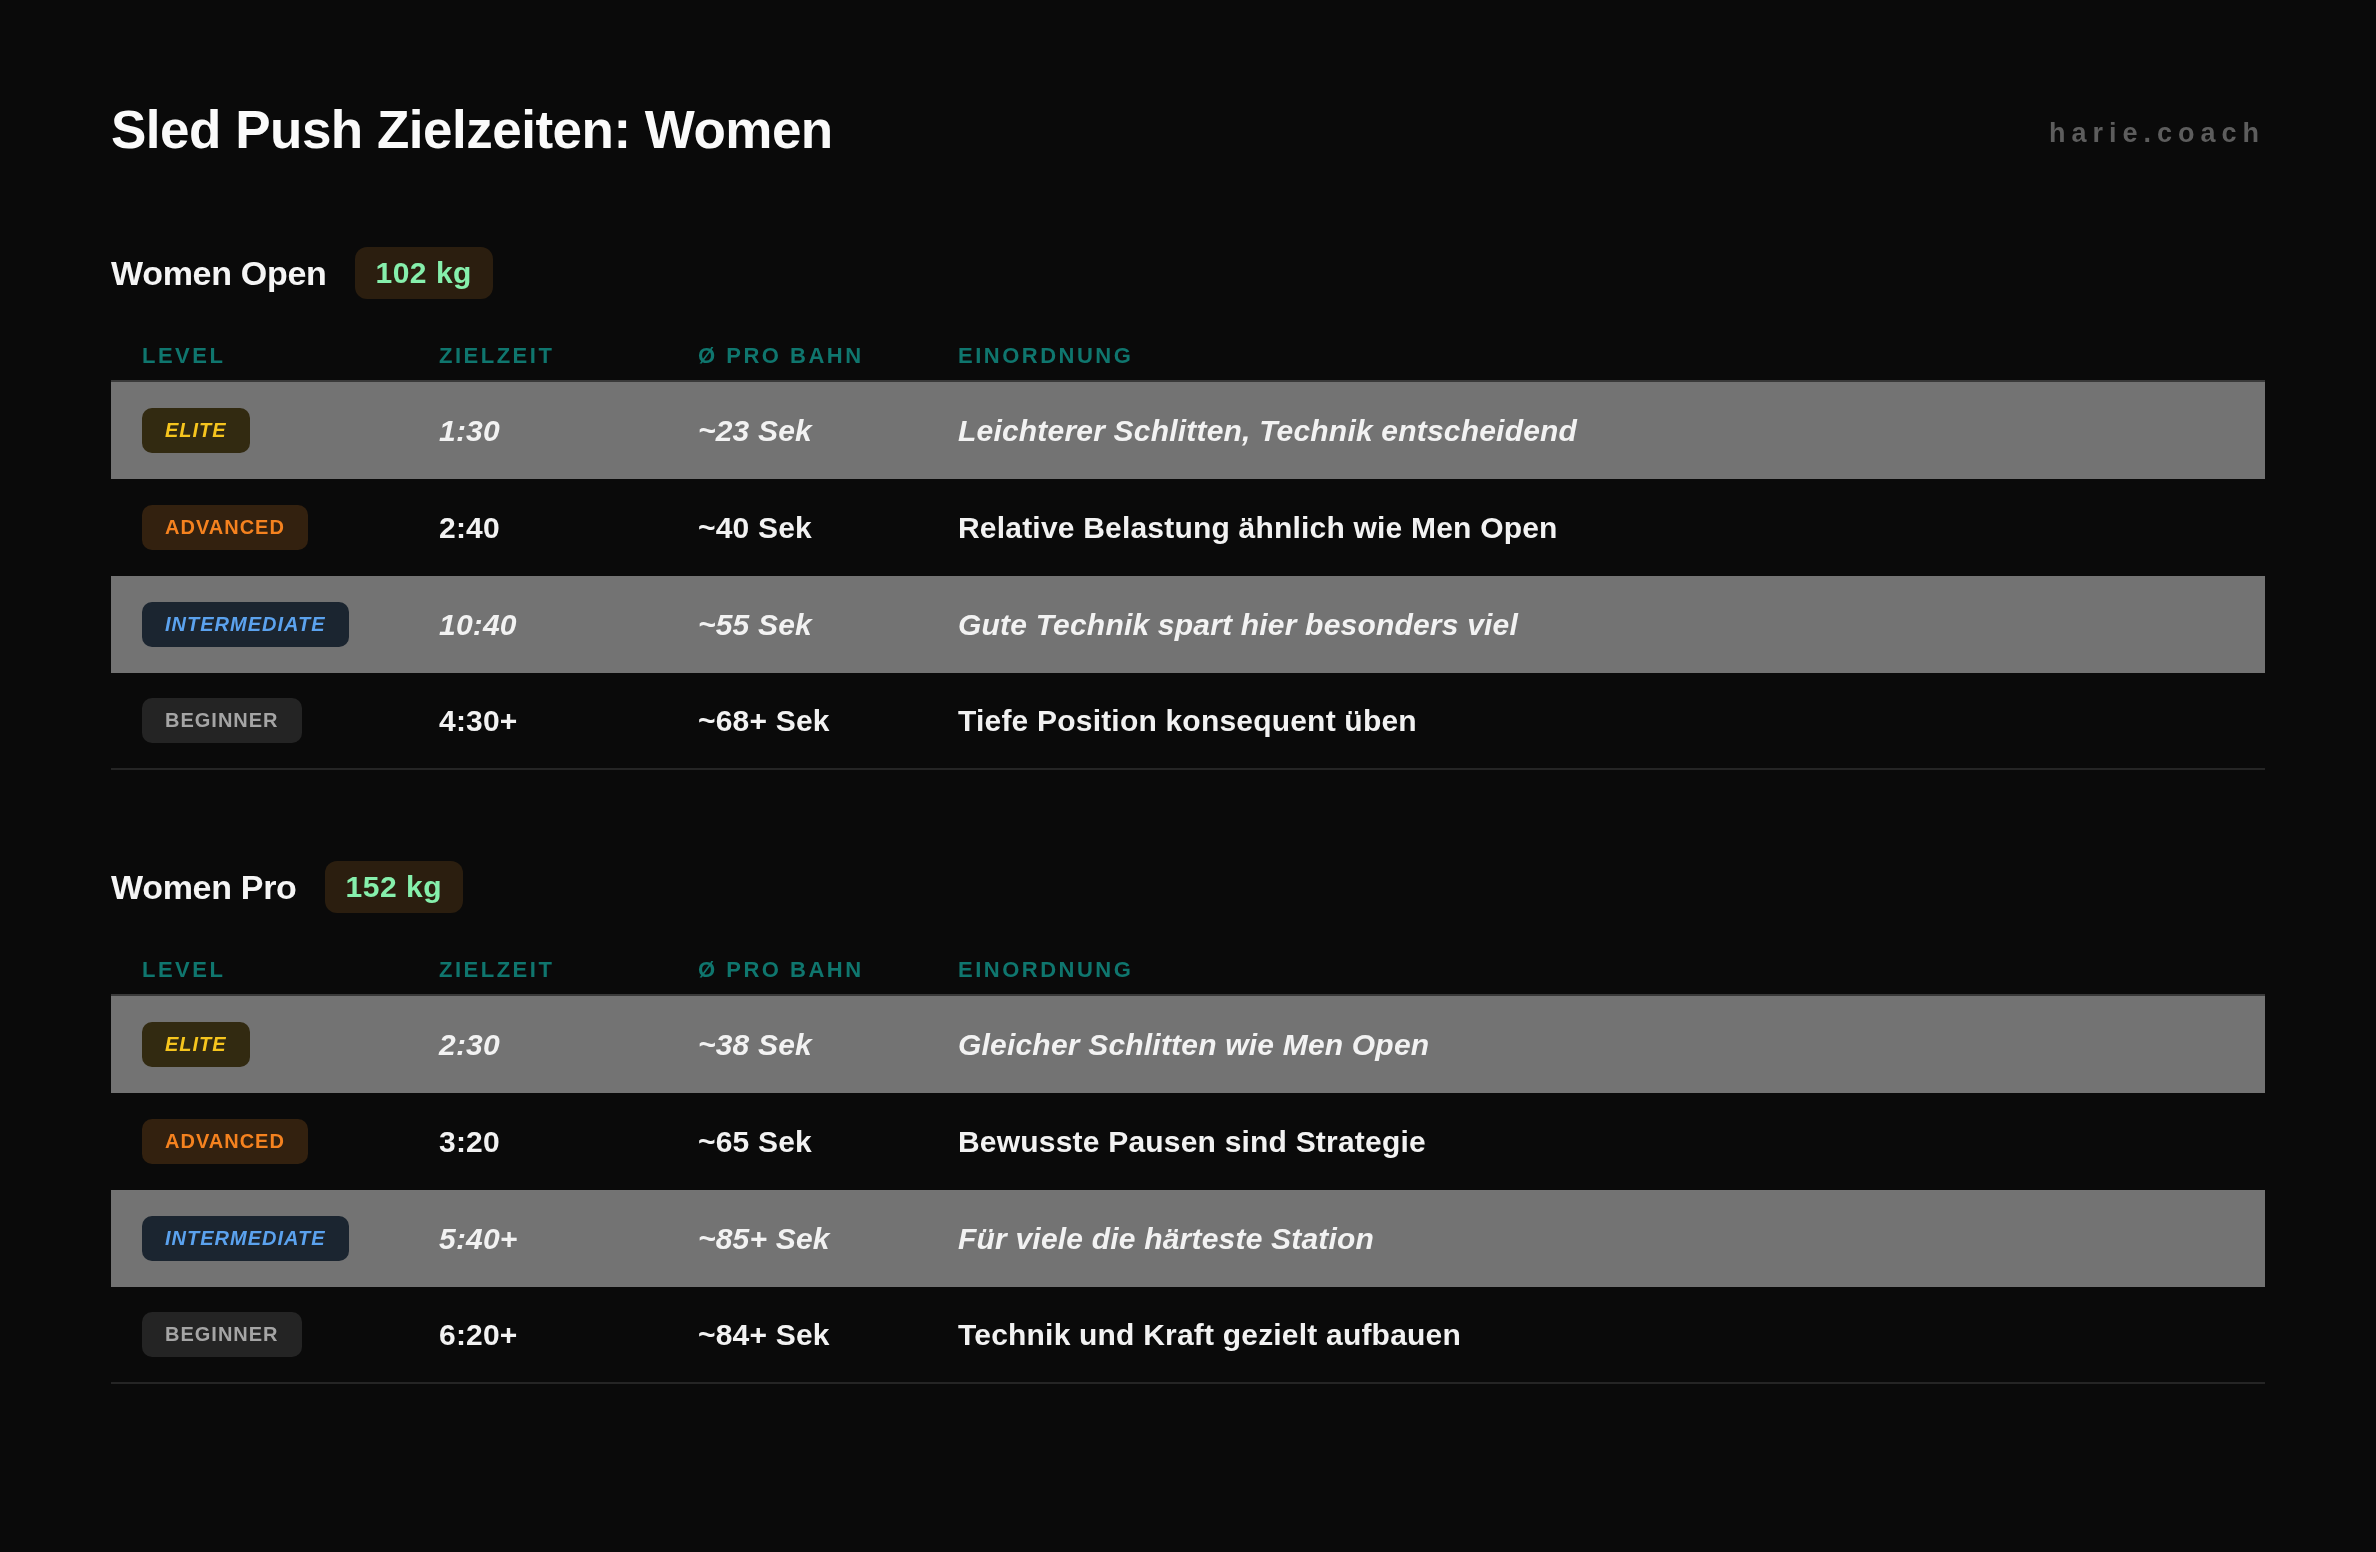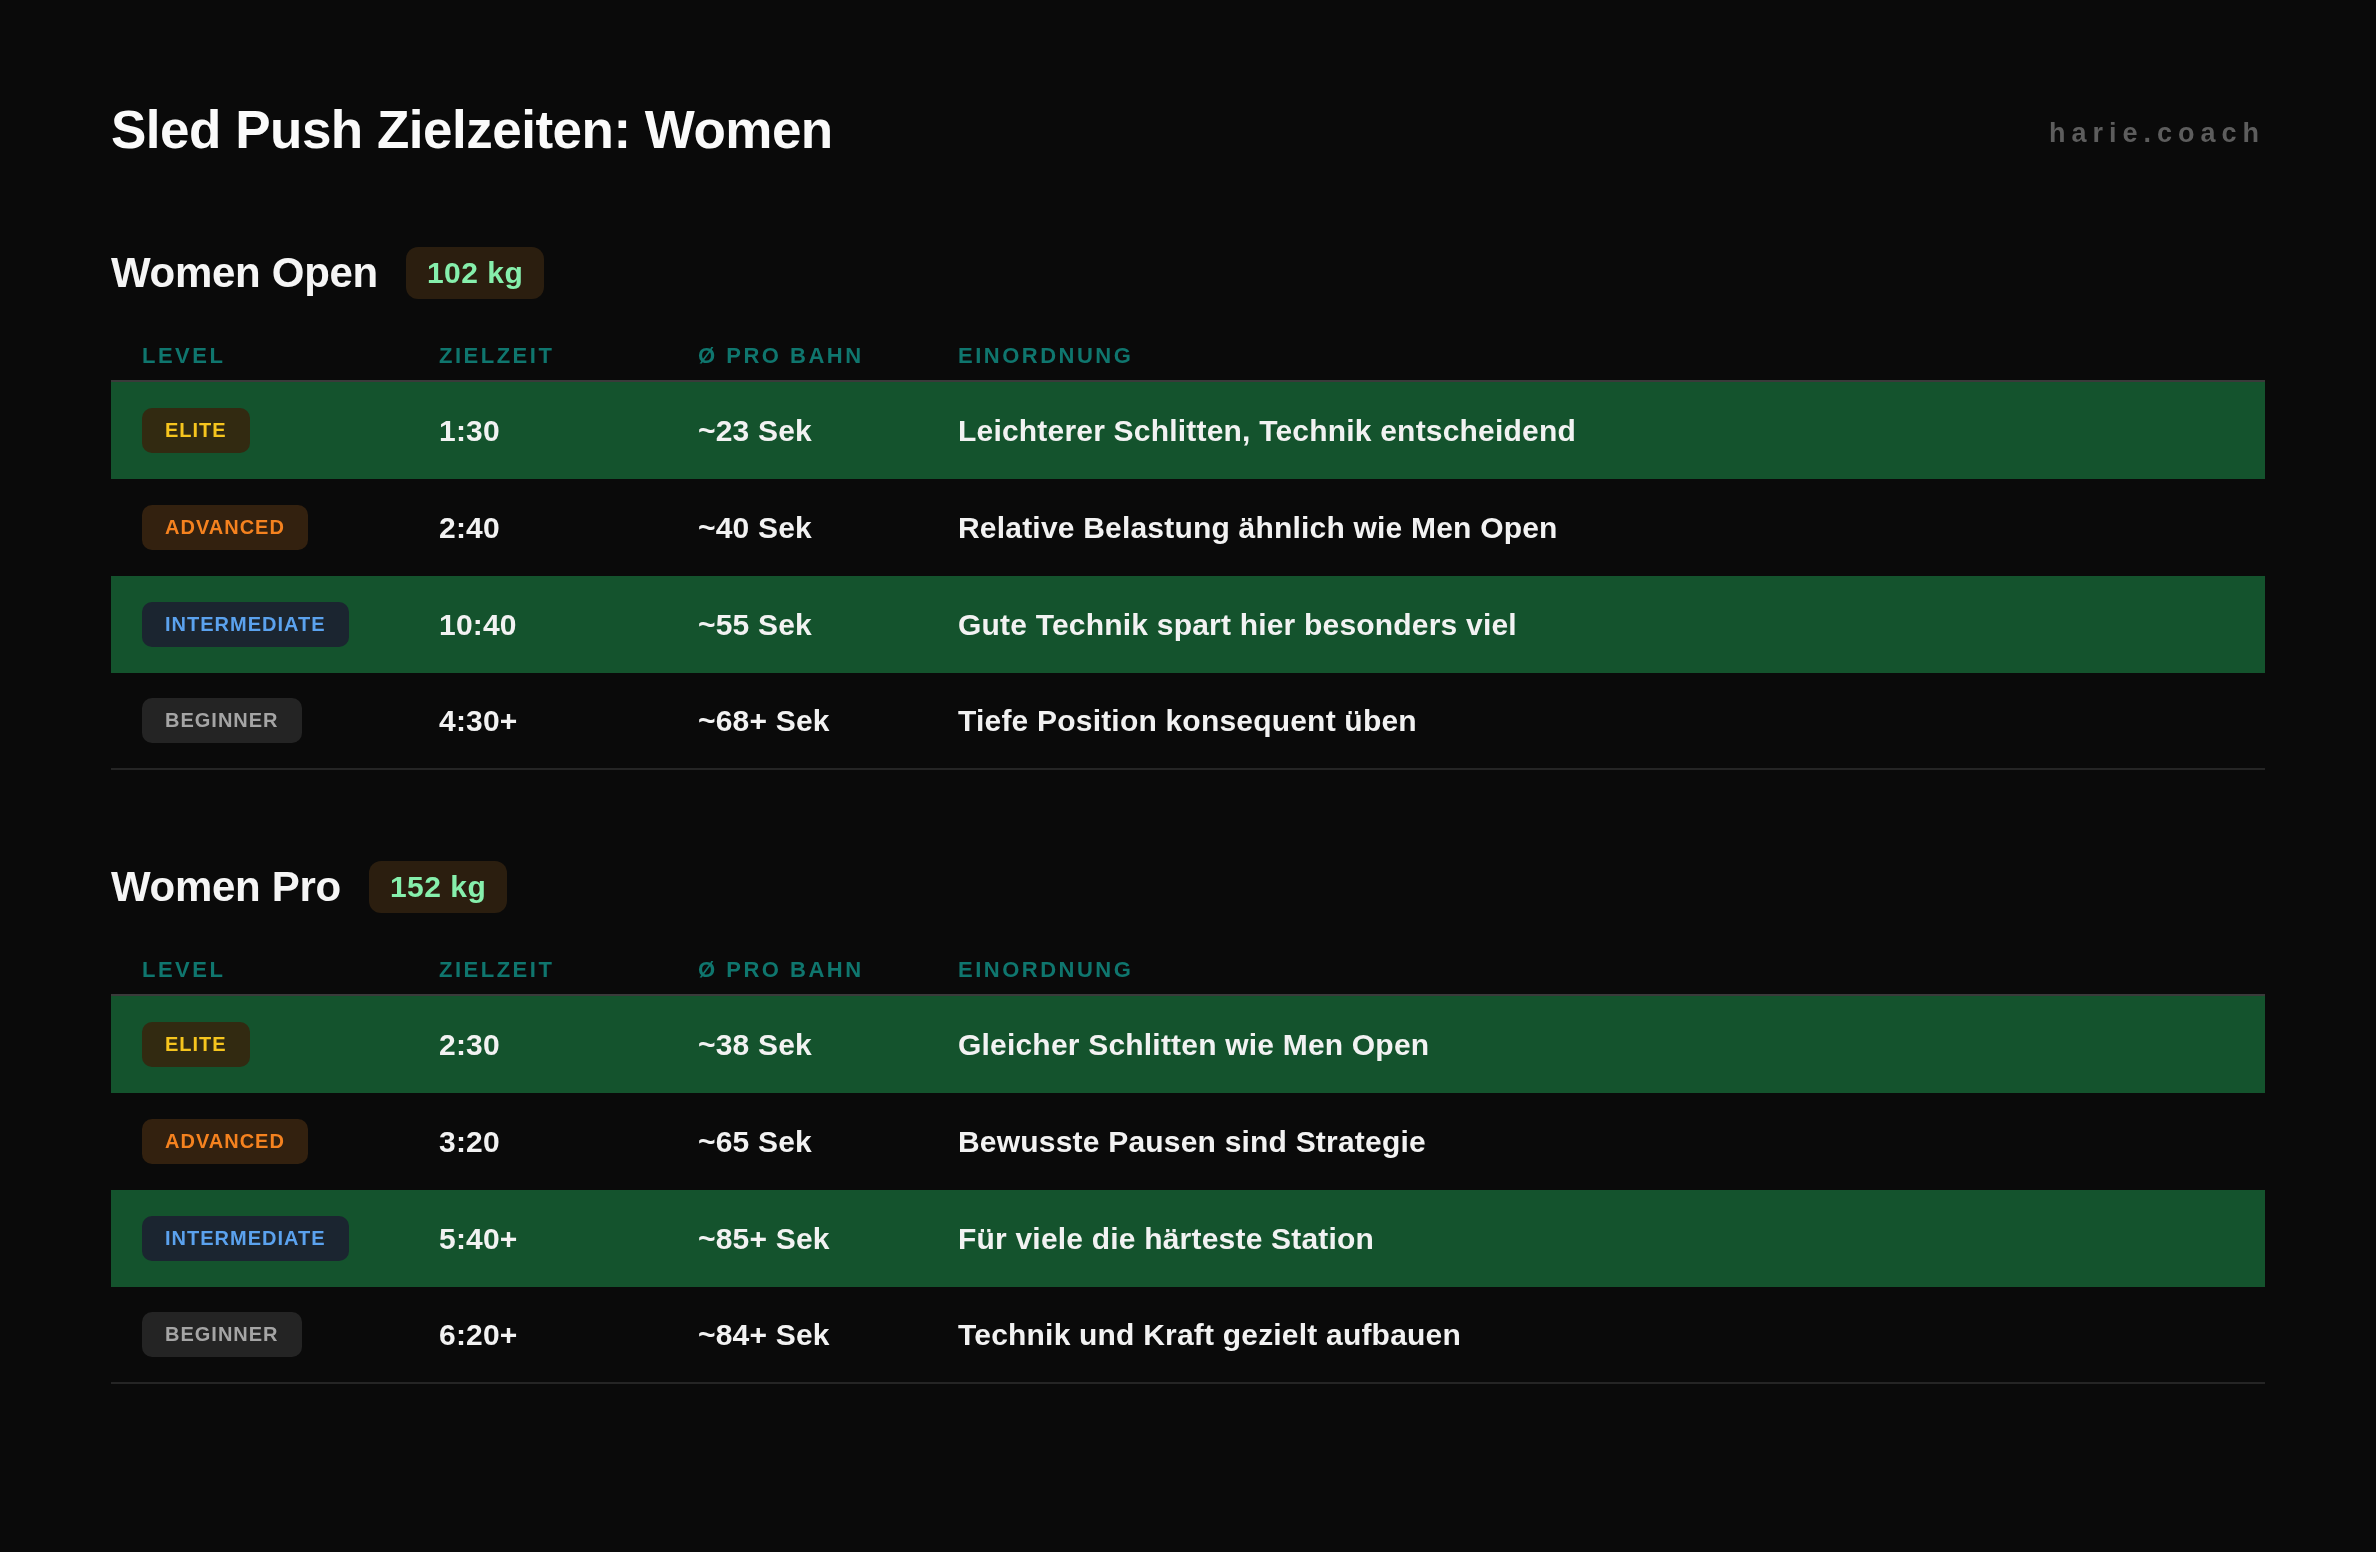--- a/index.html
+++ b/index.html
@@ -36,21 +36,21 @@
   }
   
   .section { margin-top: 87px; }
   .section + .section { margin-top: 91px; }
   .section-head {
     display: flex;
     align-items: center;
     gap: 28px;
   }
   .section-title {
-    font-size: 42px;
+    font-size: 34px;
     font-weight: 700;
     color: #f5f5f5;
     letter-spacing: -0.3px;
   }
   .kg-badge {
     display: inline-block;
     font-size: 30px;
     font-weight: 700;
     color: #86efac;
     background: #2b1e0f;
@@ -71,21 +71,21 @@
     border-bottom: 2px solid #3a3a3a;
   }
   .th {
     font-size: 22px;
     font-weight: 700;
     letter-spacing: 2.5px;
     color: #0f766e;
     text-transform: uppercase;
   }
   .trow { height: 97px; }
-  .trow.alt { background: #14532d; }
+  .trow.alt { background: #737373; font-style: italic; }
   .trow.last { border-bottom: 2px solid #252525; }
   .cell {
     font-size: 30px;
     font-weight: 700;
     color: #f2f2f2;
     letter-spacing: 0.2px;
   }
   
   .badge {
     display: inline-block;

